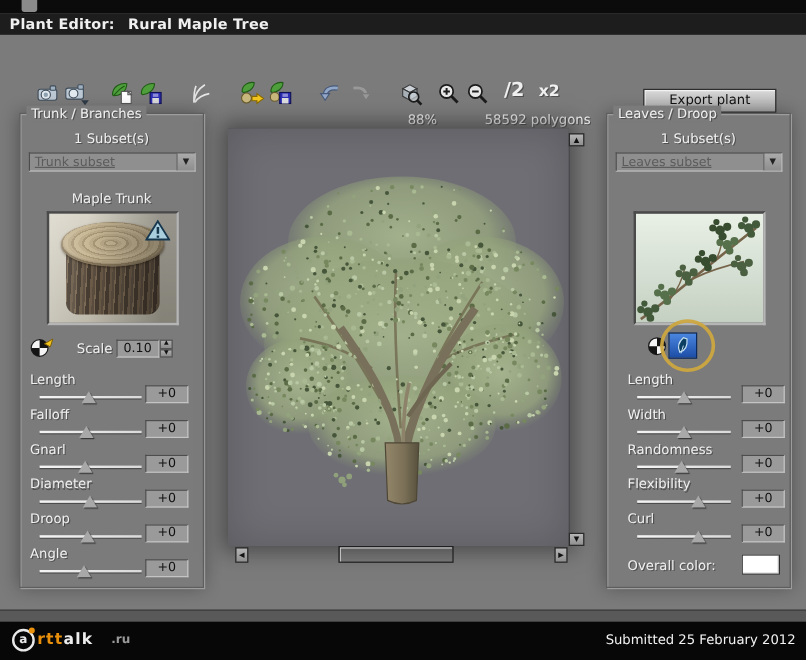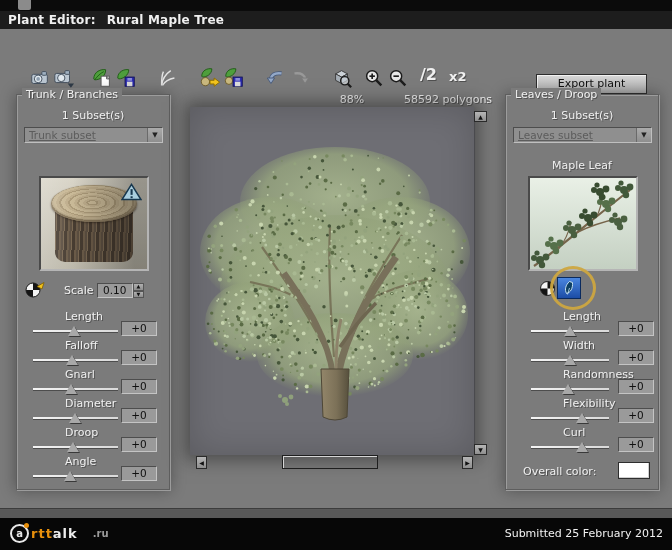--- a/index.html
+++ b/index.html
@@ -57,21 +57,21 @@
   
   .scalerow-label{left:47px;top:189px;font-size:11px;text-shadow:1px 1px 0 rgba(0,0,0,.35);}
   .ballicon{left:8px;top:186px;cursor:pointer;}
   .scaleinput{left:80px;top:188px;width:36px;height:15px;background:#9a9a9a;box-sizing:border-box;
       border-top:1px solid #4d4d4d;border-left:1px solid #4d4d4d;border-bottom:1px solid #c4c4c4;
       border-right:1px solid #c4c4c4;color:#101010;font-size:10.5px;line-height:13px;padding-left:5px;}
   .spinner{left:116px;top:188px;width:11px;height:15px;display:flex;flex-direction:column;cursor:pointer;}
   .spinner div{flex:1;background:linear-gradient(180deg,#b0b0b0,#8d8d8d);border:1px solid #555;
       font-size:5px;line-height:5px;color:#111;text-align:center;}
   
-  .slabel{font-size:11px;text-shadow:1px 1px 0 rgba(0,0,0,.35);position:absolute;margin-left:40px;}
+  .slabel{font-size:11px;text-shadow:1px 1px 0 rgba(0,0,0,.35);position:absolute;}
   .svalue{position:absolute;width:36px;height:15px;background:#9a9a9a;box-sizing:border-box;
       border-top:1px solid #4d4d4d;border-left:1px solid #4d4d4d;border-bottom:1px solid #c4c4c4;
       border-right:1px solid #c4c4c4;color:#101010;font-size:10.5px;line-height:13px;text-align:center;cursor:pointer;}
   .strack{position:absolute;height:12px;cursor:pointer;}
   .sline{position:absolute;left:0;right:0;top:5px;height:2px;background:linear-gradient(90deg,#f4f4f4,#d9d9d9);
       box-shadow:0 1px 0 rgba(40,40,40,.55);}
   .sthumb{position:absolute;top:1px;width:0;height:0;transform:translateX(-50%);
       border-left:6px solid transparent;border-right:6px solid transparent;border-bottom:10px solid #a8a8a8;
       filter:drop-shadow(1px 1px 0 rgba(30,30,30,.7));}
   
@@ -231,20 +231,21 @@
     <div class="abs exportbtn">Export plant</div>
   </div>
 
   <div class="abs panel panel-left">
     <div class="abs legend">Trunk / Branches</div>
     <div class="abs subsetcount">1 Subset(s)</div>
     <div class="abs dropdown">
       <span>Trunk subset</span>
       <span class="ddbtn">▼</span>
     </div>
+    <div class="abs matname">Maple Trunk</div>
     <div class="abs matimg">
       <div class="trunk-bg">
         <div class="stump-body"></div>
         <div class="stump-top"></div>
         <div class="stump-shade"></div>
       </div>
       <span class="warnicon">
         <svg width="21" height="18" viewBox="0 0 22 19">
             <polygon points="11,1.5 21,17.5 1,17.5" fill="#a9cede" stroke="#17374e" stroke-width="1.6"></polygon>
             <rect x="10" y="6.5" width="2.2" height="6" fill="#17374e"></rect>
@@ -1314,21 +1315,20 @@
   <div class="abs sbtn sbtn-h hscroll-right">▶</div>
   <div class="abs hthumb"></div>
 
   <div class="abs panel panel-right">
     <div class="abs legend">Leaves / Droop</div>
     <div class="abs subsetcount">1 Subset(s)</div>
     <div class="abs dropdown">
       <span>Leaves subset</span>
       <span class="ddbtn">▼</span>
     </div>
-    <div class="abs matname">Maple Leaf</div>
     <div class="abs matimg">
       <svg width="106" height="91" viewBox="0 0 106 91">
         <defs>
           <linearGradient id="lg" x1="0" y1="0" x2="0" y2="1">
             <stop offset="0%" stop-color="#e9f0e6"></stop>
               <stop offset="100%" stop-color="#c4d0c2"></stop>
           </linearGradient>
           <g id="clu">
               <circle r="4" cx="0" cy="0"></circle>
               <circle r="3.4" cx="6" cy="-3"></circle>

